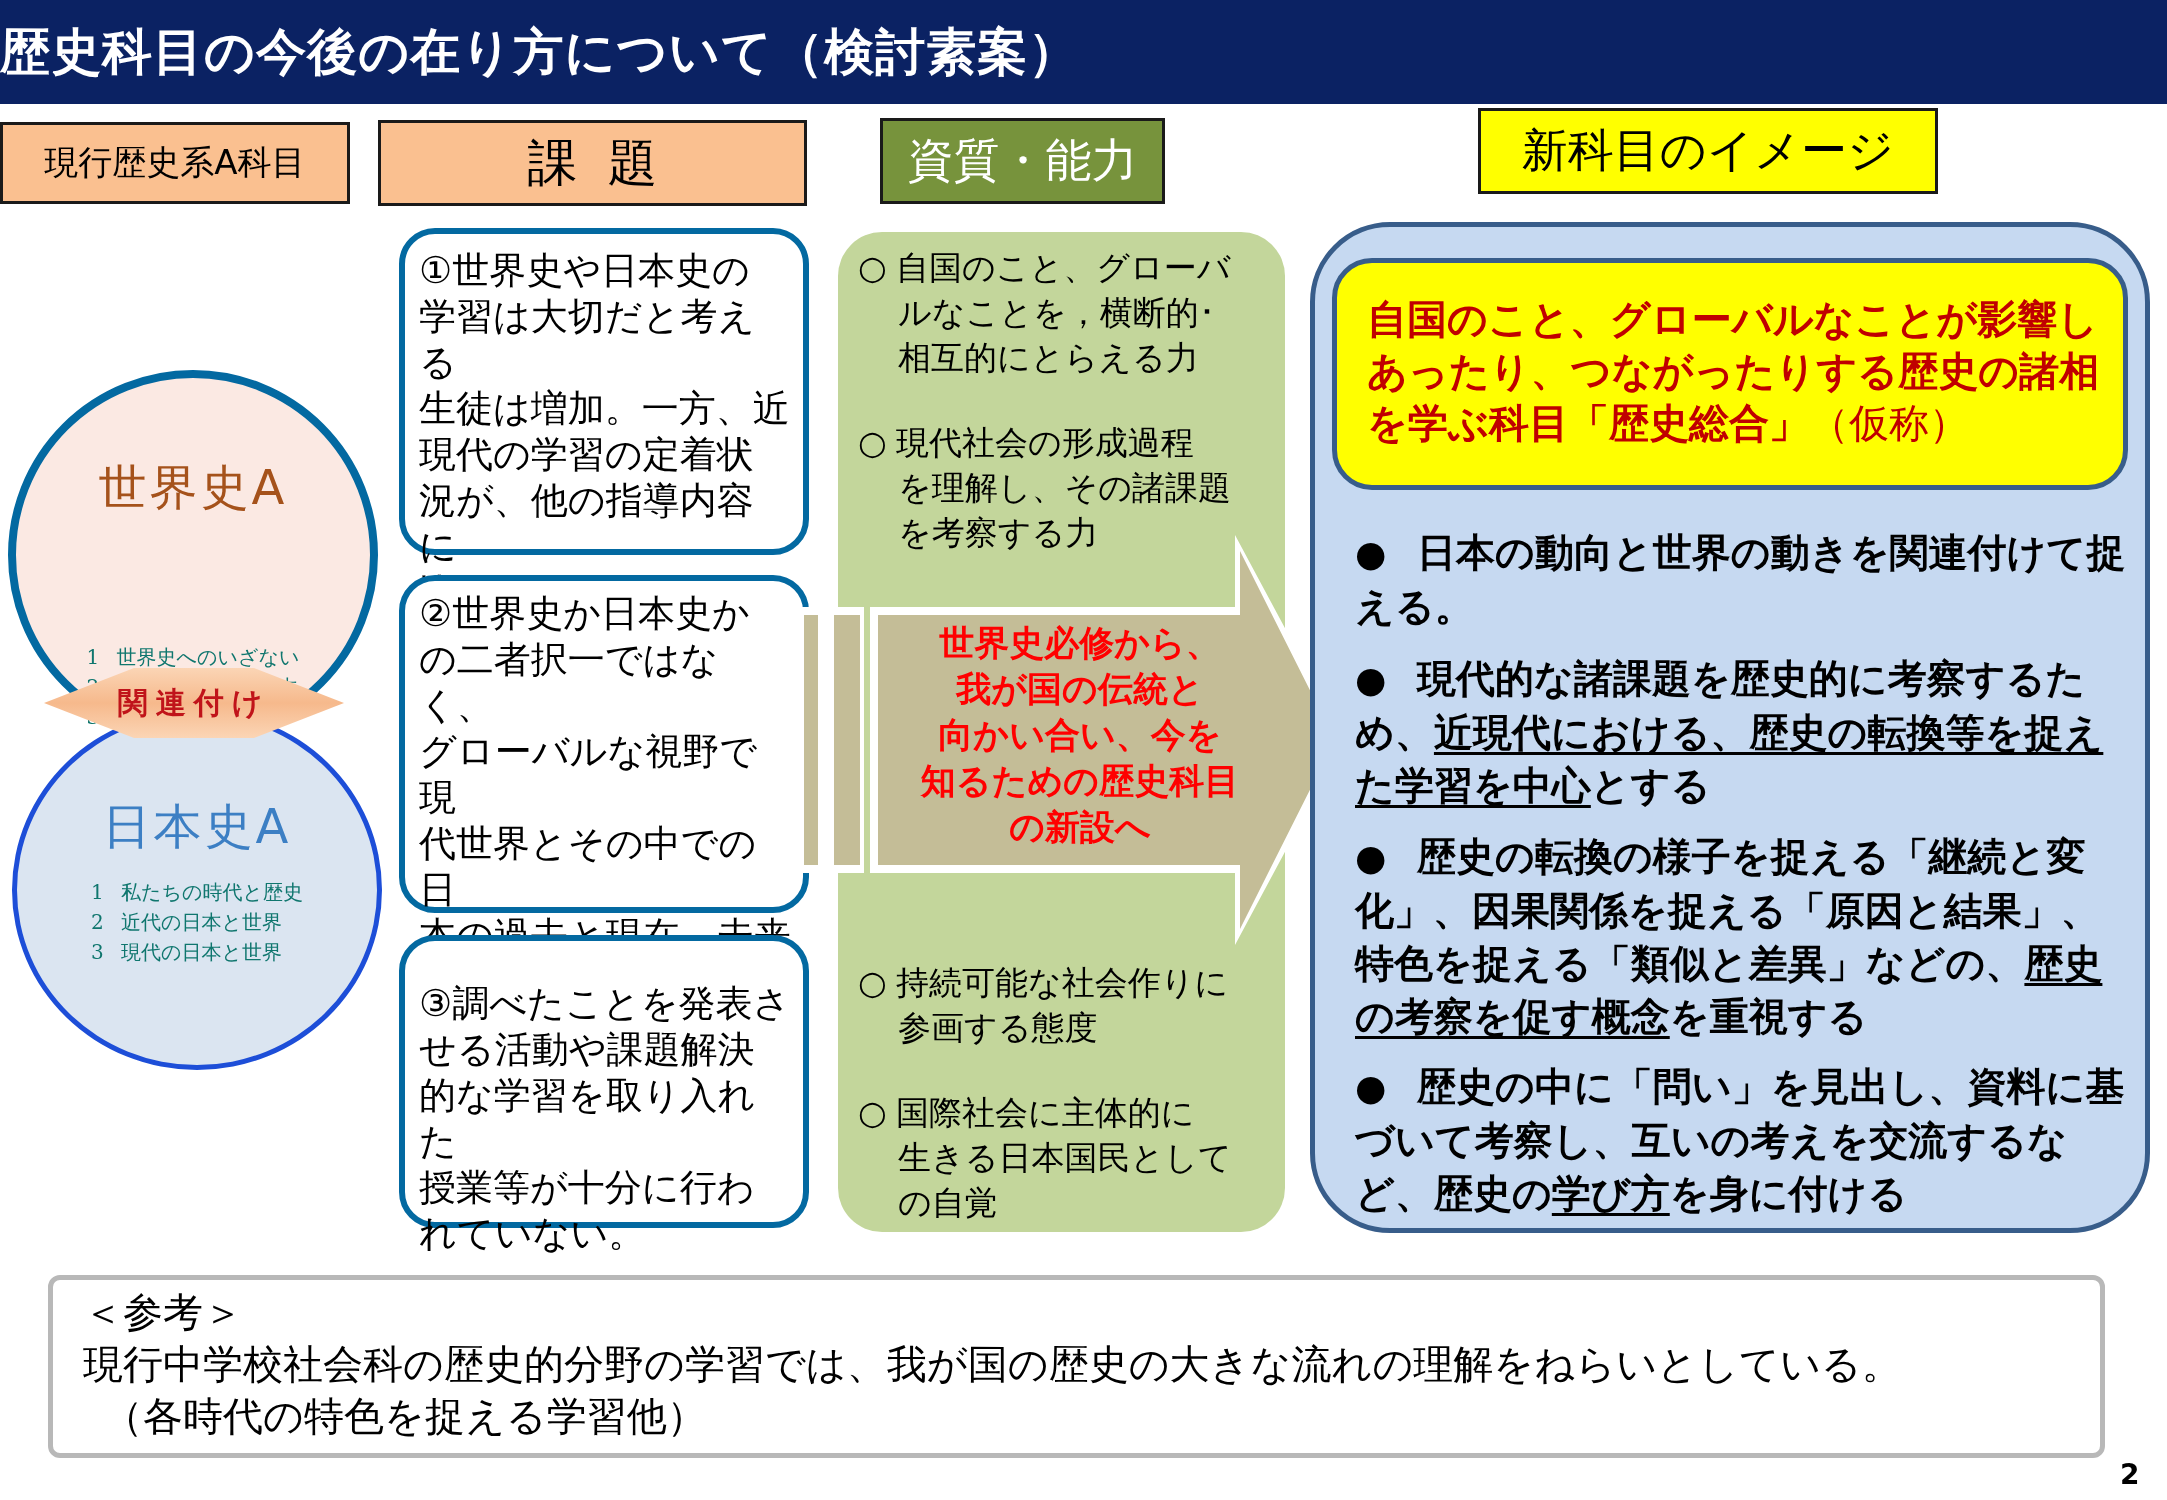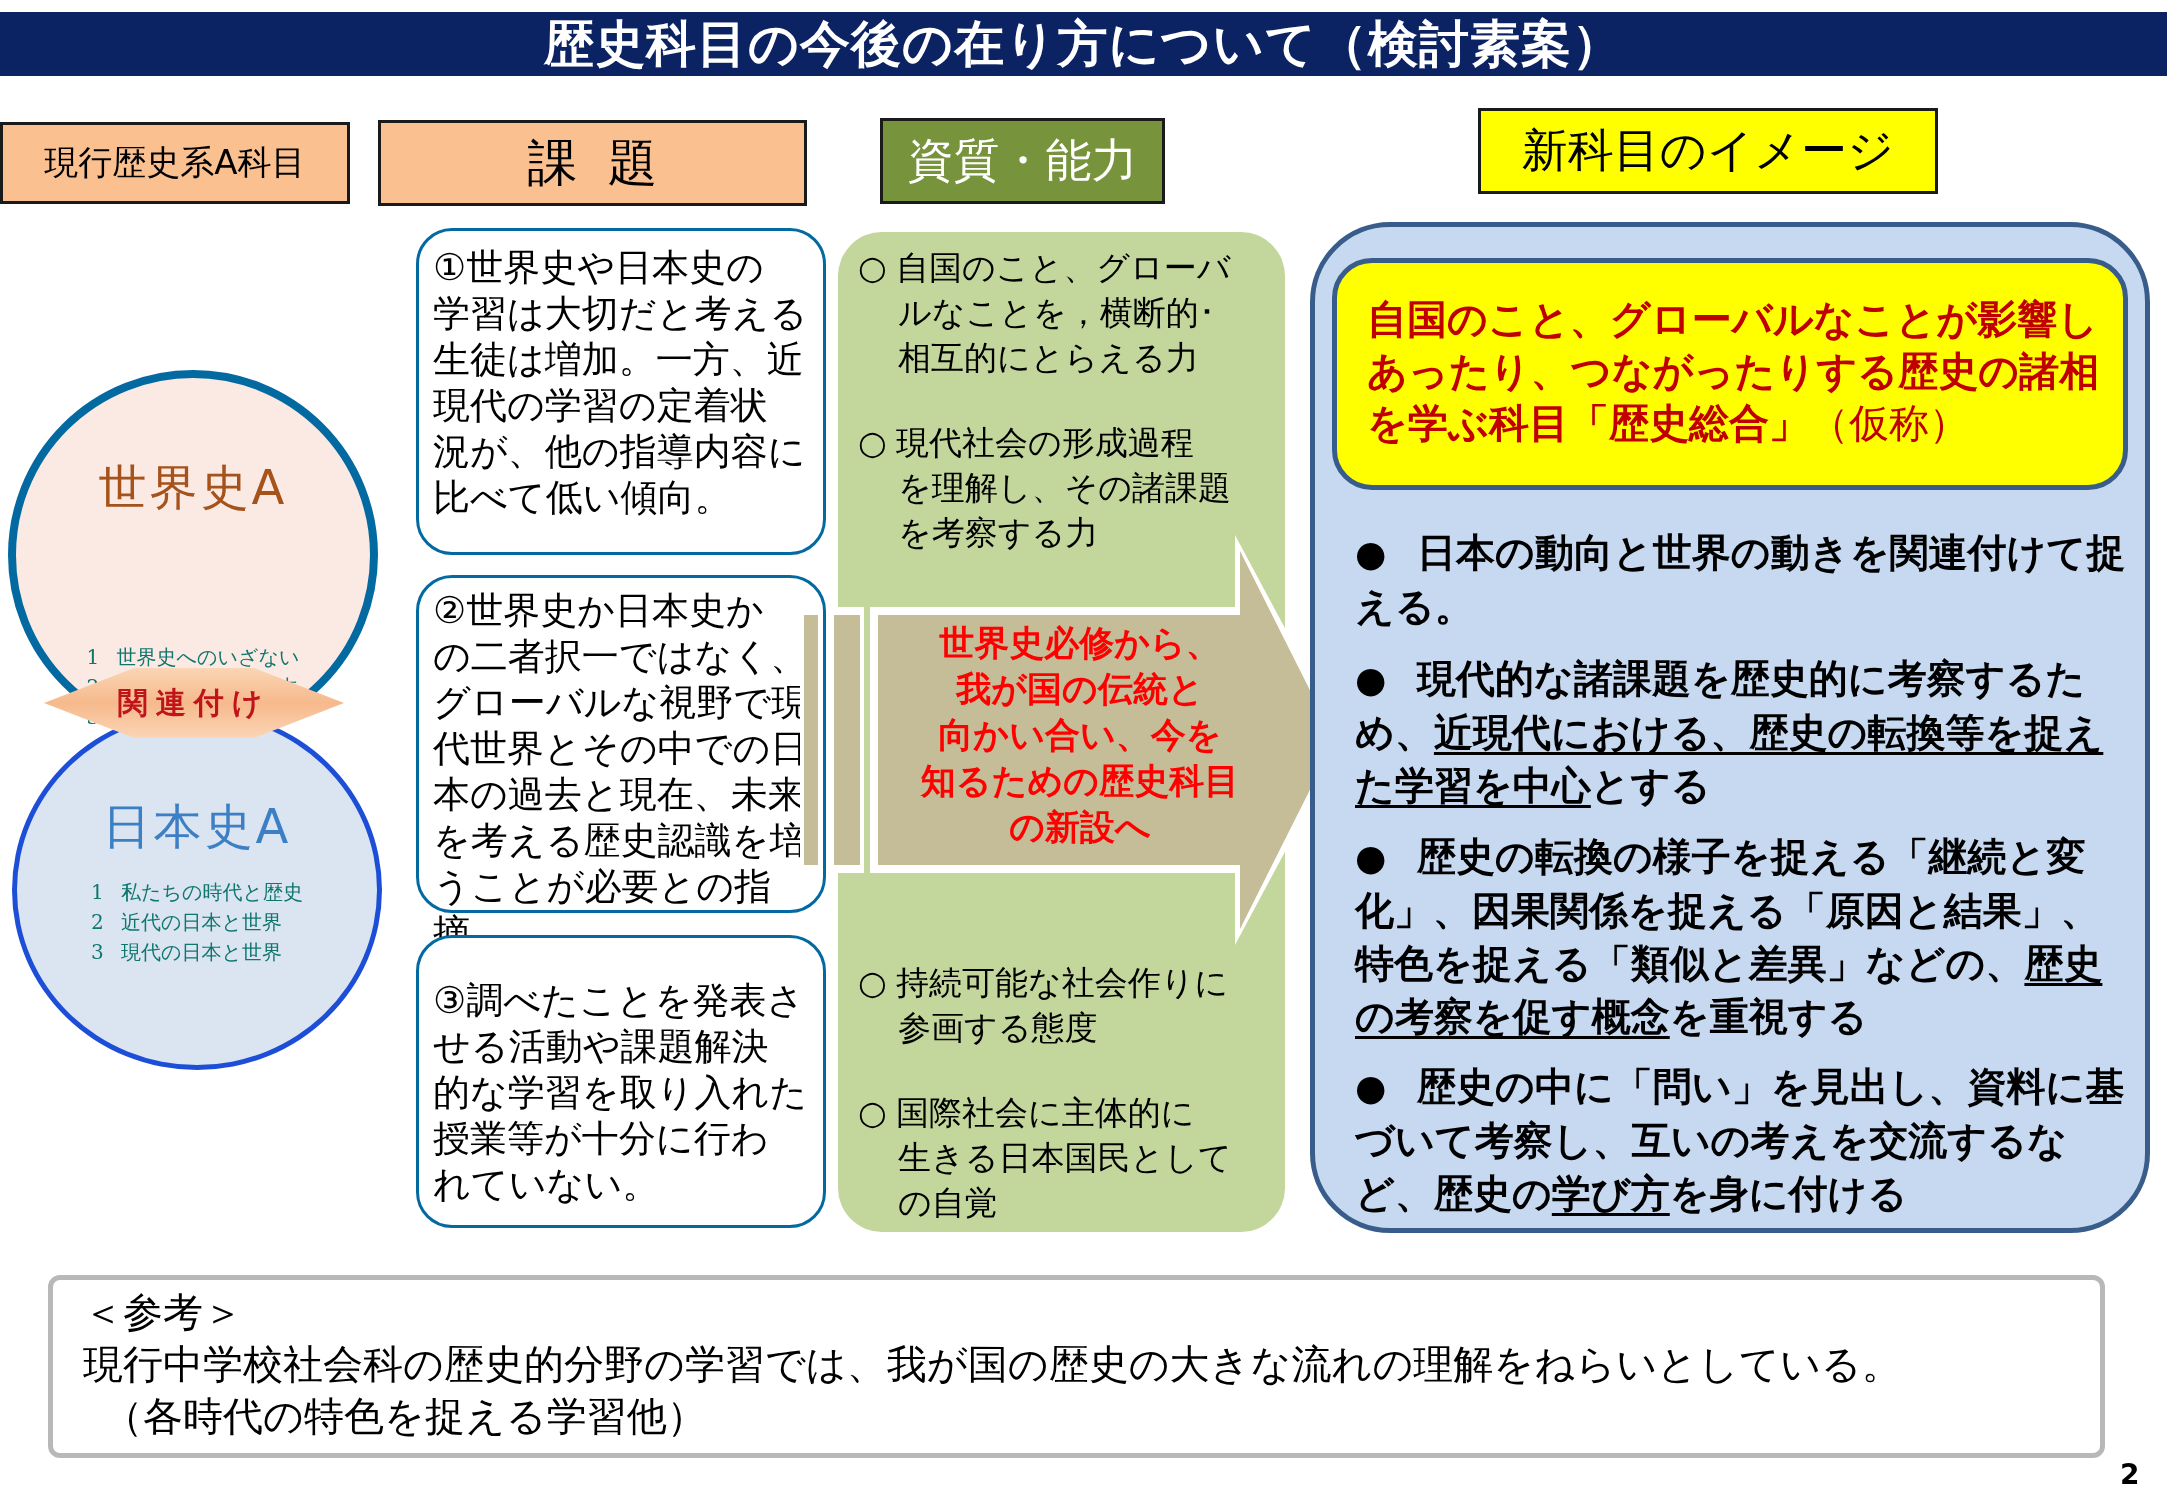--- a/index.html
+++ b/index.html
@@ -1,20 +1,20 @@
 <!DOCTYPE html>
 <html><head>
 <meta charset="utf-8">
 <style>
   * { box-sizing: border-box; margin: 0; padding: 0; }
   html, body { width: 2167px; height: 1500px; background: #ffffff; overflow: hidden; }
   body { position: relative; font-family: "DejaVu Sans", "Liberation Sans", sans-serif; color: #000; }
   .abs { position: absolute; }
 
-  .title-bar { left: 0; top: 12px; width: 2167px; height: 64px; background: #0b2263; display: flex; align-items: center; justify-content: center; }
+  .title-bar { left: 0; top: 0; width: 2167px; height: 104px; background: #0b2263; display: flex; align-items: center; justify-content: flex-start; }
   .title-bar span { color: #ffffff; font-size: 50px; font-weight: bold; letter-spacing: 1px; }
 
   .tag { display: flex; align-items: center; justify-content: center; border: 3px solid #1a1a1a; }
   .tag-current { left: 0; top: 122px; width: 350px; height: 82px; background: #fac090; font-size: 34px; }
   .tag-issues { left: 378px; top: 120px; width: 429px; height: 86px; background: #fac090; font-size: 50px; letter-spacing: 30px; padding-left: 30px; }
   .tag-ability { left: 880px; top: 118px; width: 285px; height: 86px; background: #77933c; color: #ffffff; font-size: 46px; }
   .tag-new { left: 1478px; top: 108px; width: 460px; height: 86px; background: #ffff00; font-size: 46px; }
 
   .circle { border-radius: 50%; display: flex; flex-direction: column; align-items: center; }
   .circle-world { left: 8px; top: 370px; width: 370px; height: 370px; background: #fbe9e3; border: 8px solid #0369a1; padding-top: 78px; justify-content: space-between; }
@@ -22,21 +22,21 @@
   .circle-title { font-size: 48px; letter-spacing: 3px; margin-bottom: 18px; }
   .circle-world .circle-title { color: #a5521b; }
   .circle-japan .circle-title { color: #3c7fc4; }
   .circle-list { list-style: none; font-family: "DejaVu Serif", "Liberation Serif", serif; font-size: 20px; line-height: 30px; color: #0f766e; }
   .circle-list li span.num { display: inline-block; width: 30px; }
 
   .link-badge { left: 44px; top: 666px; width: 300px; height: 74px; display: flex; align-items: center; justify-content: center; }
   .link-badge svg { position: absolute; left: 0; top: 0; }
   .link-badge span { position: relative; color: #c0141a; font-size: 30px; font-weight: bold; letter-spacing: 8px; }
 
-  .issue-box { left: 416px; width: 410px; background: #ffffff; border: 3px solid #0369a1; border-radius: 36px; padding: 14px 12px 0 14px; font-size: 37px; line-height: 46px; }
+  .issue-box { left: 399px; width: 410px; background: #ffffff; border: 6px solid #0369a1; border-radius: 36px; padding: 14px 12px 0 14px; font-size: 37px; line-height: 46px; }
   .issue-1 { top: 228px; height: 327px; }
   .issue-2 { top: 575px; height: 338px; padding-top: 10px; }
   .issue-3 { top: 935px; height: 293px; padding-top: 40px; }
 
   .green-panel { left: 838px; top: 232px; width: 447px; height: 1000px; background: #c3d69b; border-radius: 44px; }
   .ability-item { left: 858px; width: 420px; font-size: 33px; line-height: 45px; }
   .ability-item .circ { display: inline-block; width: 38px; }
   .ability-item .cont { padding-left: 40px; display: block; }
 
   .arrow-wrap { left: 800px; top: 535px; width: 545px; height: 410px; }

